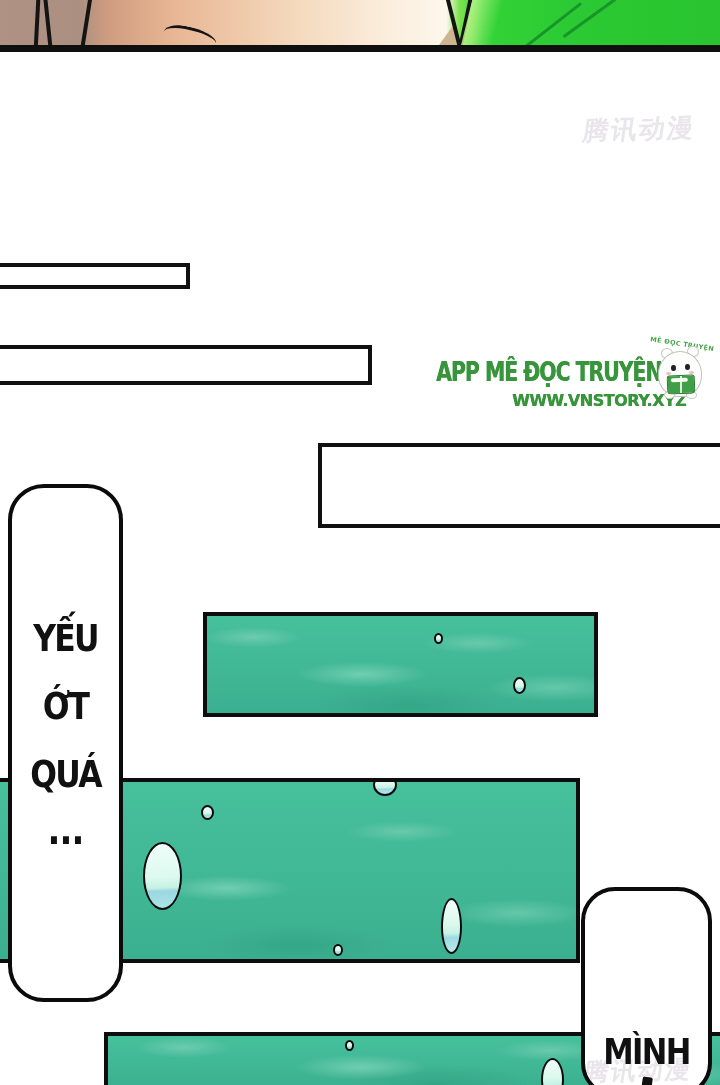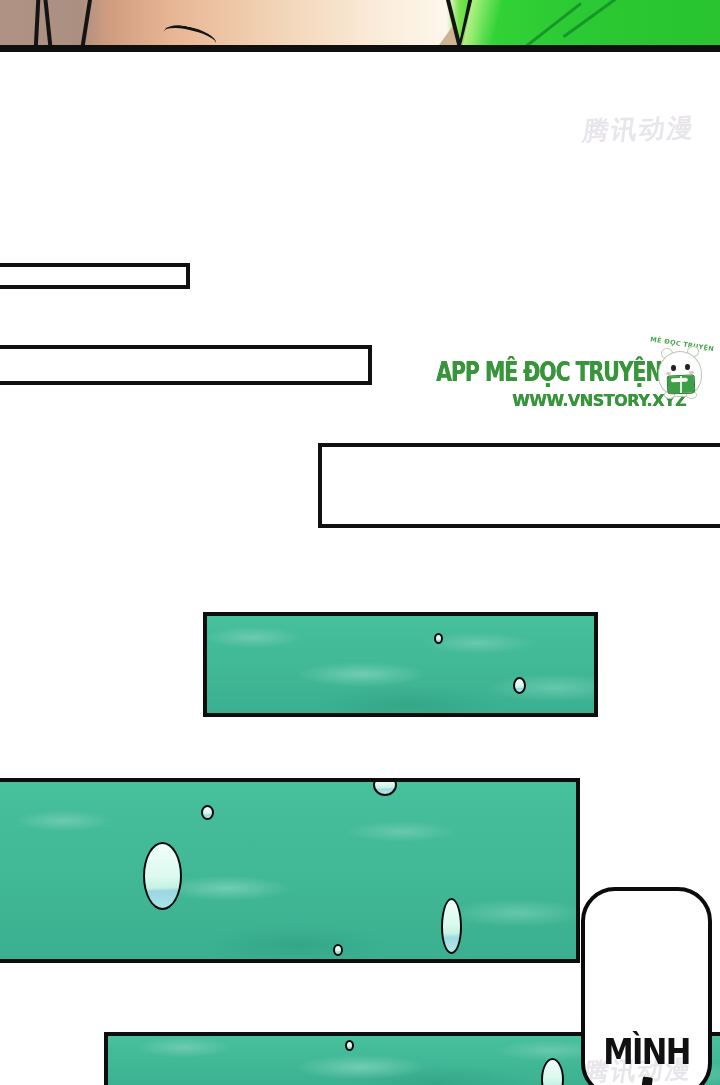--- a/index.html
+++ b/index.html
@@ -147,20 +147,26 @@
          background:linear-gradient(178deg,#f0fef9 0%,#dcf9ef 52%,#c5f1e3 68%,#9bd7e2 73%,#abe3e7 100%);"></div>
     <div class="drop" style="left:447px;top:116px;width:21px;height:56px;border-radius:50%/52% 52% 48% 48%;"></div>
     <div class="drop tiny" style="left:339px;top:162px;width:10px;height:12px;"></div>
   </div>
 
   <div class="water" style="left:104px;top:1032px;width:640px;height:60px;">
     <div class="drop tiny" style="left:237px;top:4px;width:9px;height:11px;"></div>
     <div class="drop" style="left:433px;top:22px;width:23px;height:42px;border-radius:50%/52% 52% 48% 48%;"></div>
   </div>
 
+  <div class="bubble" style="left:8px;top:484px;width:115px;height:518px;border-radius:36px;">
+    <div class="speech-line" style="top:132px;">YẾU</div>
+    <div class="speech-line" style="top:200px;">ỚT</div>
+    <div class="speech-line" style="top:268px;">QUÁ</div>
+    <div class="speech-line" style="top:322px;font-size:40px;letter-spacing:-1px;">...</div>
+  </div>
 
   <div class="bubble" style="left:581px;top:887px;width:131px;height:210px;border-radius:34px;">
     <div class="speech-line" style="top:143px;font-size:36px;">MÌNH</div>
     <div class="partial-glyph" style="left:57px;top:186px;width:10px;height:14px;transform:rotate(8deg);"></div>
   </div>
 
   <div class="wm" style="left:584px;top:1054px;font-size:25px;">腾讯动漫</div>
 
 </div>
 

